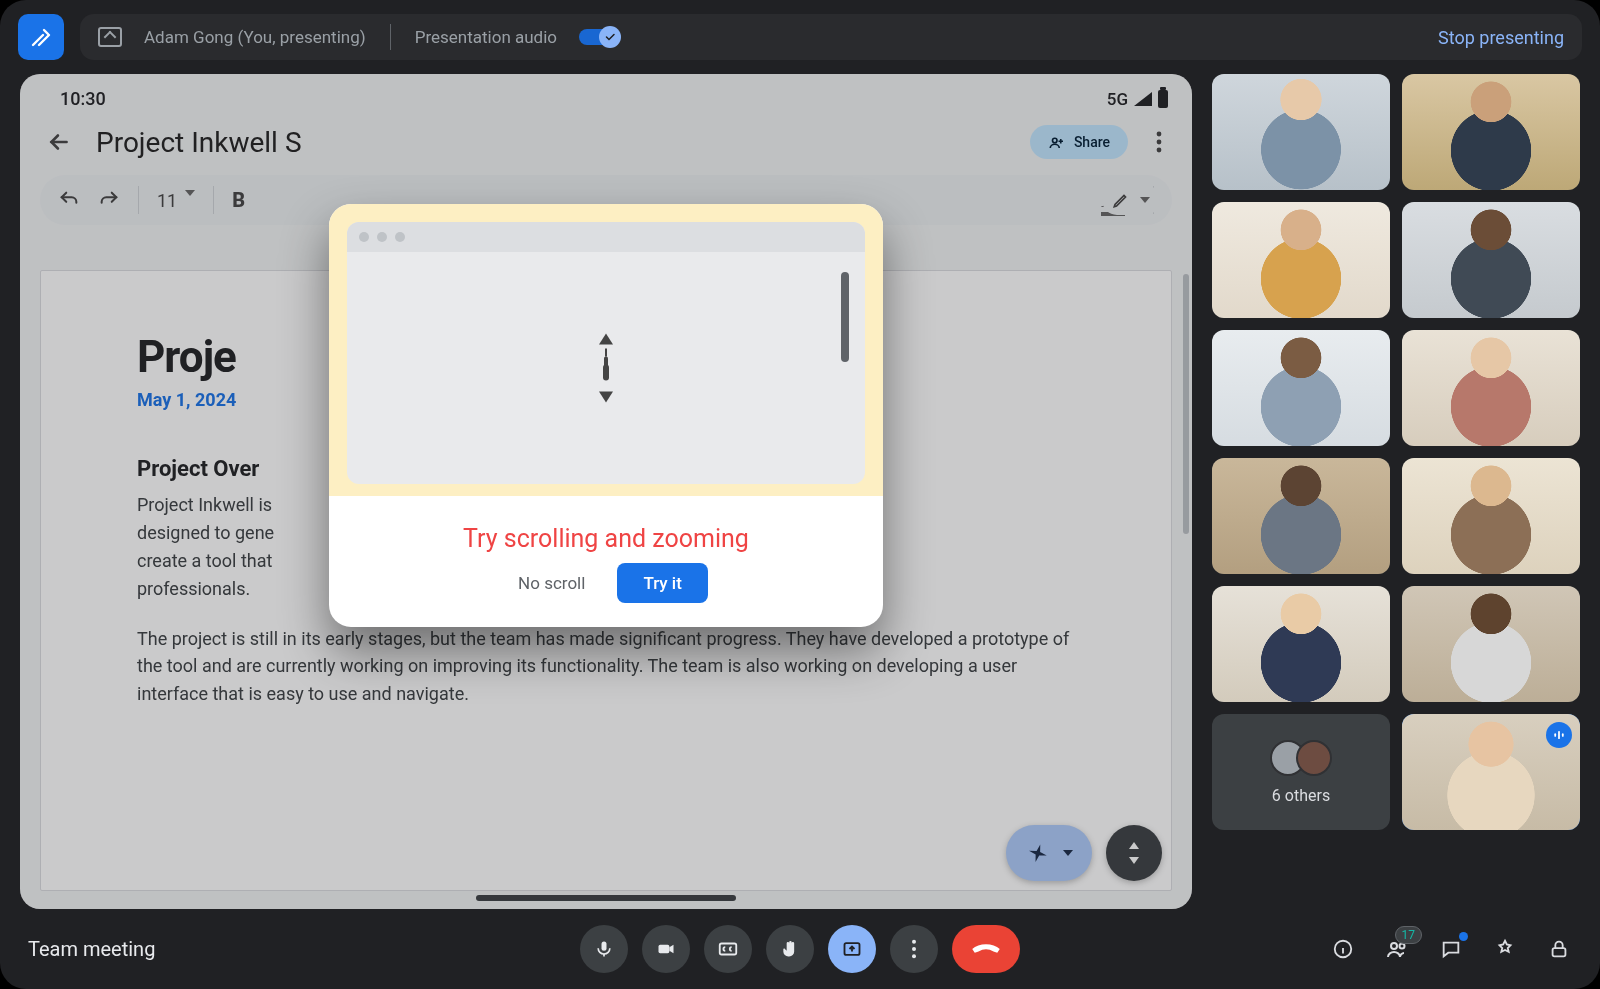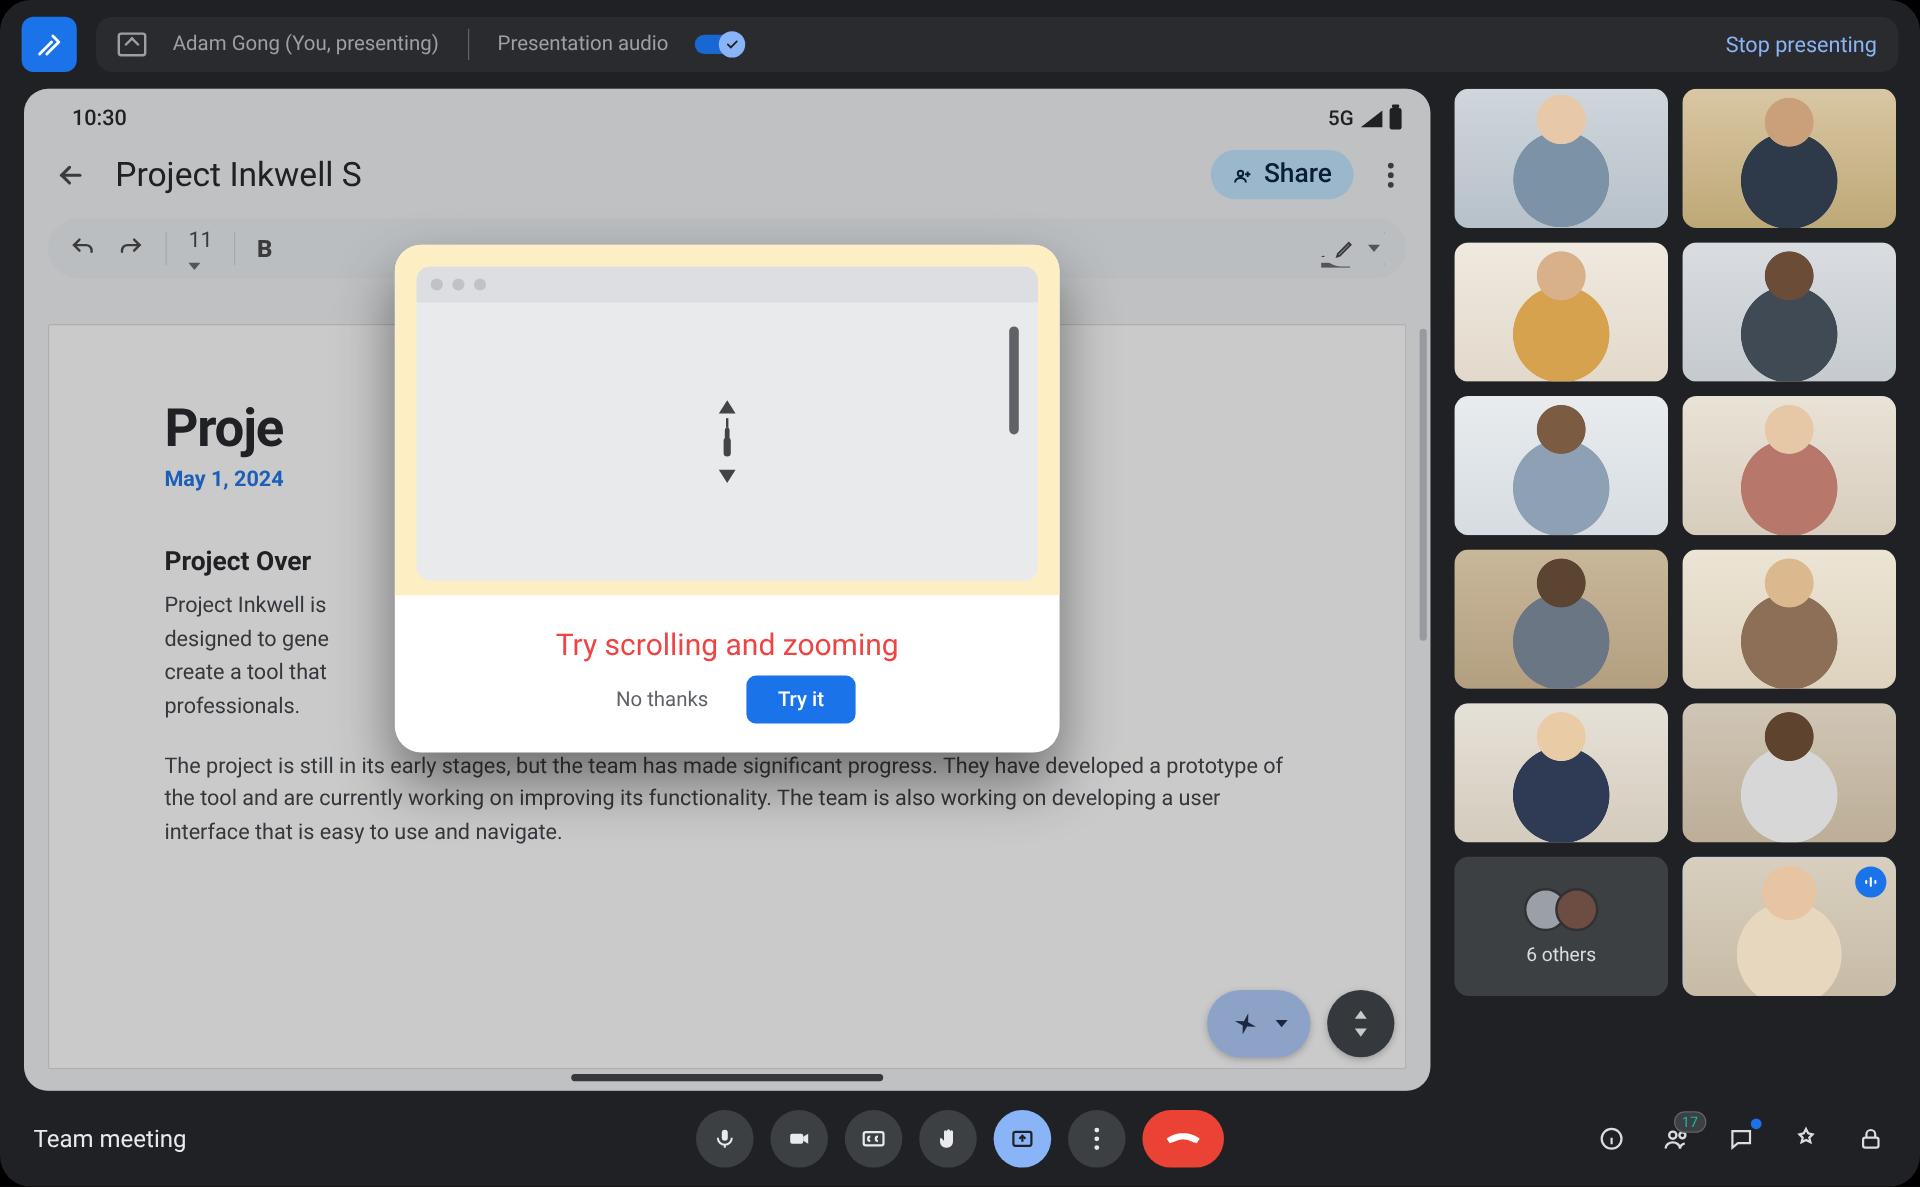--- a/index.html
+++ b/index.html
@@ -40,25 +40,25 @@
   
   .statusbar{display:flex;justify-content:space-between;align-items:center;padding:14px 24px 6px 40px;font-size:18px;font-weight:500;}
   .status-icons{display:flex;align-items:center;gap:6px;}
   .signal{width:0;height:0;border-left:18px solid transparent;border-bottom:14px solid #202124;display:inline-block;}
   .battery{width:10px;height:18px;background:#202124;border-radius:2px;position:relative;}
   .battery::after{content:"";position:absolute;top:-3px;left:2px;width:6px;height:3px;background:#202124;border-radius:1px;}
   
   .doc-titlebar{display:flex;align-items:center;gap:18px;padding:10px 20px 10px 20px;}
   .back-arrow{font-size:26px;color:#444;padding:0 6px;}
   .doc-title{font-size:28px;color:#222;font-weight:400;flex:1;white-space:nowrap;overflow:hidden;}
-  .share-chip{background:#c2e7ff;color:#001d35;border-radius:22px;padding:8px 18px;display:flex;align-items:center;gap:8px;font-size:22px;font-weight:500;}
+  .share-chip{background:#c2e7ff;color:#001d35;border-radius:22px;padding:8px 18px;display:flex;align-items:center;gap:8px;font-size:14px;font-weight:500;}
   .more-btn{font-size:24px;color:#444;padding:0 10px;}
   .doc-toolbar{margin:6px 20px 10px 20px;background:#eceff1;border-radius:28px;height:50px;display:flex;align-items:center;padding:0 18px;gap:18px;color:#444;font-size:18px;position:relative;}
   .tool-sep{width:1px;height:28px;background:#cfd3d7;}
-  .font-size-box{display:flex;align-items:flex-start;gap:8px;flex-direction:column;}
+  .font-size-box{display:flex;align-items:flex-start;gap:8px;}
   .caret-down{width:0;height:0;border-left:5px solid transparent;border-right:5px solid transparent;border-top:6px solid #666;}
   .text-format-A{font-family:serif;font-size:22px;position:relative;}
   .text-format-A::after{content:"";position:absolute;left:0;right:-8px;bottom:-3px;height:4px;background:#666;}
   .pen-tool{position:absolute;right:12px;top:50%;transform:translateY(-50%);background:#eceff1;padding:6px 10px;border-radius:22px;display:flex;gap:10px;align-items:center;}
   
   .doc-scroll{position:absolute;left:20px;right:20px;top:196px;bottom:18px;overflow:hidden;}
   .doc-page{background:var(--doc-paper);border:1px solid #dadce0;border-radius:2px;padding:60px 96px;min-height:100%;}
   .doc-h1{font-size:44px;font-weight:700;letter-spacing:-1px;margin:0 0 6px 0;}
   .doc-date{color:#1a73e8;font-weight:700;font-size:18px;margin-bottom:46px;}
   .doc-h2{font-size:22px;font-weight:700;margin:0 0 10px 0;}
@@ -311,21 +311,21 @@
                   <span class="mouse-body"><span class="mouse-wheel"></span></span>
                 </span>
                 <span class="arrow-down"></span>
               </div>
             </div>
           </div>
         </div>
         <div class="modal-body">
           <div class="modal-title">Try scrolling and zooming</div>
           <div class="modal-actions">
-            <span class="btn-text">No thanks</span>
+            <span class="btn-text">No scroll</span>
             <span class="btn-primary">Try it</span>
           </div>
         </div>
       </div>
     </div>
 
     <div class="grid">
       <div class="tile">
           <div class="tile-bg bg1"></div>
           <span class="name">Cillian Garner</span>

